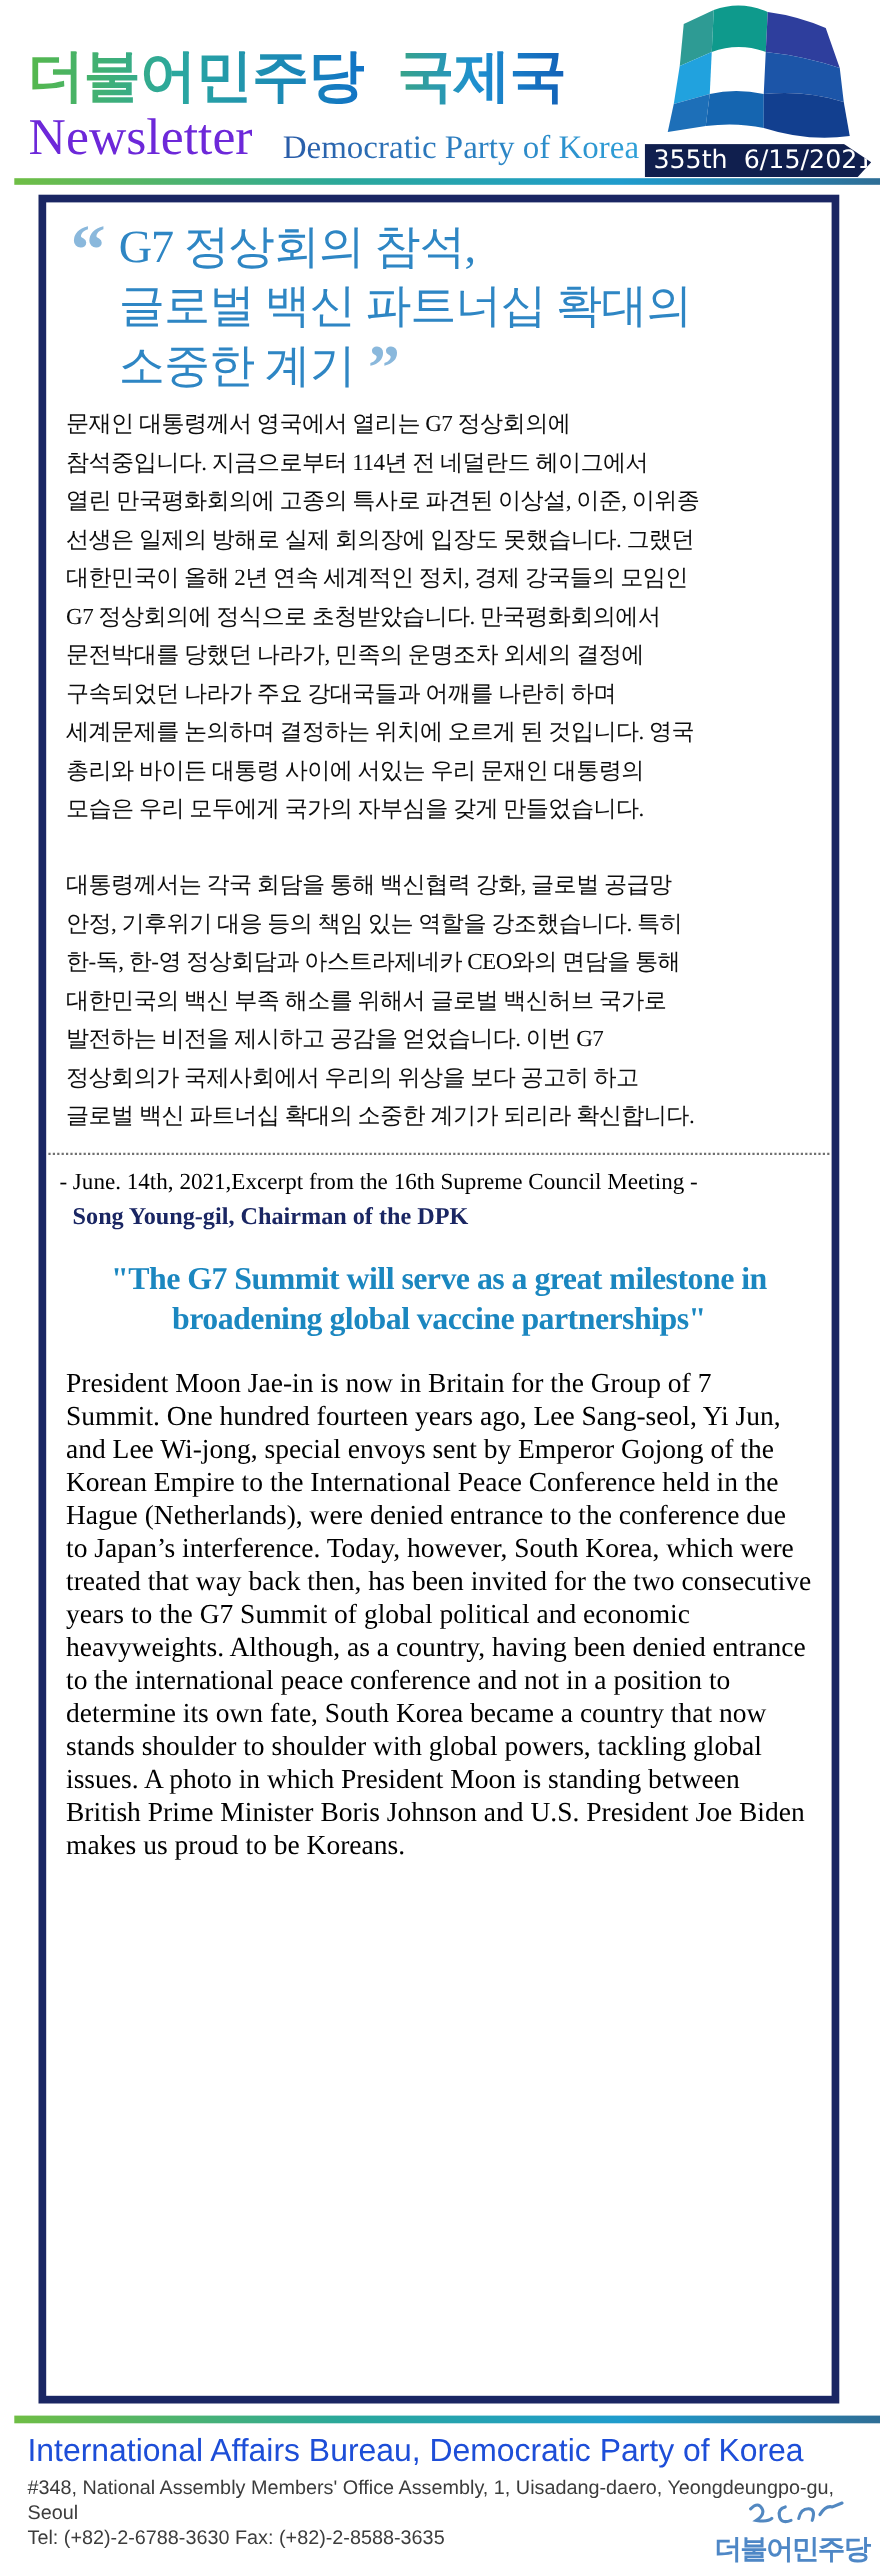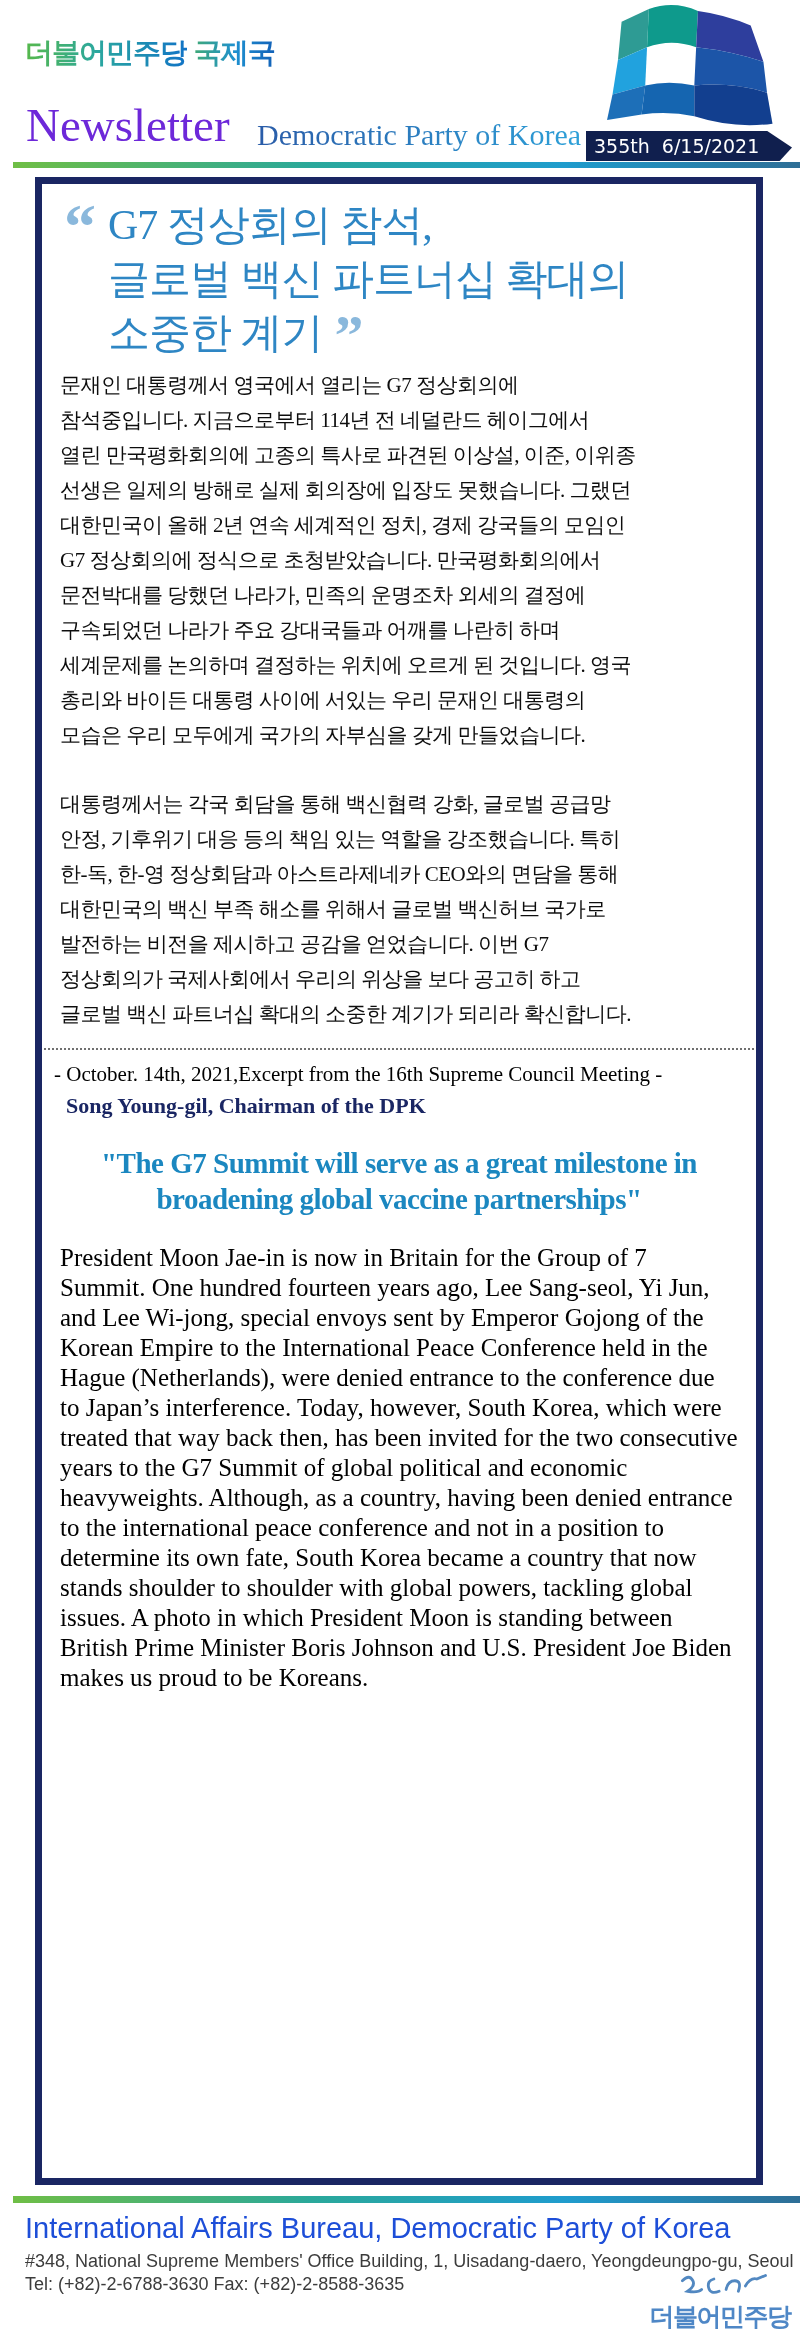--- a/index.html
+++ b/index.html
@@ -1,41 +1,41 @@
 <!DOCTYPE html>
 <html><head>
 <meta charset="utf-8">
 <style>
   html,body{margin:0;padding:0;background:#ffffff;}
   .page{position:relative;width:800px;height:2332px;background:#fff;overflow:hidden;
         font-family:"Liberation Serif", serif;}
 
   
-  .brand{position:absolute;left:25px;top:34px;font-family:Liberation Sans, sans-serif;
-         font-weight:900;font-size:28px;letter-spacing:-1px;white-space:pre;}
+  .brand{position:absolute;left:25px;top:34px;font-family:Liberation Mono, monospace;
+         font-weight:900;font-size:52px;letter-spacing:-1px;white-space:pre;}
   .brand .w1{color:#1173c6;}
   .brand .w2{color:#1565c0;}
   @supports ((-webkit-background-clip:text) or (background-clip:text)){
     .brand .w1{background:linear-gradient(90deg,#56b84b,#2aa7a0 45%,#1173c6);
                -webkit-background-clip:text;background-clip:text;color:transparent;}
     .brand .w2{background:linear-gradient(90deg,#45ad68,#1e90d0 55%,#1261b8);
                -webkit-background-clip:text;background-clip:text;color:transparent;}
   }
   .newsletter{position:absolute;left:26px;top:98px;font-size:47px;color:#6d28d9;
               font-family:"Liberation Serif",serif;letter-spacing:0;}
   .subtitle{position:absolute;left:257px;top:118px;font-size:30px;color:#2a64ae;
             font-family:"Liberation Serif",serif;text-decoration:underline;}
   @supports ((-webkit-background-clip:text) or (background-clip:text)){
     .subtitle{background:linear-gradient(90deg,#2a5ca8,#2da0d8);
               -webkit-background-clip:text;background-clip:text;color:transparent;}
   }
   .flag{position:absolute;left:575px;top:0;width:215px;height:150px;}
   .banner{position:absolute;left:586px;top:131px;width:206px;height:30px;background:#101f4e;
           clip-path:polygon(0 0,88% 0,100% 55%,94% 100%,0 100%);
-          color:#fff;font-family:"DejaVu Sans","Liberation Sans",sans-serif;font-size:19px;
+          color:#fff;font-family:"DejaVu Sans","Liberation Sans",sans-serif;font-size:23px;
           line-height:30px;padding-left:8px;box-sizing:border-box;white-space:pre;}
   .bar{position:absolute;left:13px;width:787px;height:6px;
        background:linear-gradient(90deg,#6fbe45,#2aa89b 38%,#1f9ccd 70%,#2e6e96 100%);}
   .bar-top{top:162px;}
   .bar-bottom{top:2196px;height:7px;}
 
   
   .article-box{position:absolute;left:35px;top:177px;width:678px;height:1988px;
                border:7px solid #1a2663;background:#fff;padding:6px 18px 0 18px;overflow:hidden;}
   .kr-title{position:relative;padding-left:48px;margin-top:8px;}
@@ -112,36 +112,36 @@
     <p class="kr-body">대통령께서는 각국 회담을 통해 백신협력 강화, 글로벌 공급망
 안정, 기후위기 대응 등의 책임 있는 역할을 강조했습니다. 특히
 한-독, 한-영 정상회담과 아스트라제네카 CEO와의 면담을 통해
 대한민국의 백신 부족 해소를 위해서 글로벌 백신허브 국가로
 발전하는 비전을 제시하고 공감을 얻었습니다. 이번 G7
 정상회의가 국제사회에서 우리의 위상을 보다 공고히 하고
 글로벌 백신 파트너십 확대의 소중한 계기가 되리라 확신합니다.</p>
 
     <hr class="dotted">
 
-    <p class="en-attrib1">- October. 14th, 2021,Excerpt from the 16th Supreme Council Meeting -</p>
+    <p class="en-attrib1">- June. 14th, 2021,Excerpt from the 16th Supreme Council Meeting -</p>
     <p class="en-attrib2">Song Young-gil, Chairman of the DPK</p>
 
     <h2 class="en-title">"The G7 Summit will serve as a great milestone in
 broadening global vaccine partnerships"</h2>
 
     <p class="en-body">President Moon Jae-in is now in Britain for the Group of 7 Summit. One hundred fourteen years ago, Lee Sang-seol, Yi Jun, and Lee Wi-jong, special envoys sent by Emperor Gojong of the Korean Empire to the International Peace Conference held in the Hague (Netherlands), were denied entrance to the conference due to Japan’s interference. Today, however, South Korea, which were treated that way back then, has been invited for the two consecutive years to the G7 Summit of global political and economic heavyweights. Although, as a country, having been denied entrance to the international peace conference and not in a position to determine its own fate, South Korea became a country that now stands shoulder to shoulder with global powers, tackling global issues. A photo in which President Moon is standing between British Prime Minister Boris Johnson and U.S. President Joe Biden makes us proud to be Koreans.</p>
 
   </div>
 
   <div class="bar bar-bottom"></div>
 
   <div class="bureau">International Affairs Bureau, Democratic Party of Korea</div>
 
   <div class="address">
-    <div>#348, National Supreme Members' Office Building, 1, Uisadang-daero, Yeongdeungpo-gu, Seoul</div>
+    <div>#348, National Assembly Members' Office Assembly, 1, Uisadang-daero, Yeongdeungpo-gu, Seoul</div>
     <div>Tel: (+82)-2-6788-3630 Fax: (+82)-2-8588-3635</div>
   </div>
 
   <div class="footer-logo">
     <svg class="script" viewBox="0 0 110 32" width="100" height="28" aria-hidden="true">
       <g fill="none" stroke="#5288c1" stroke-width="3.2" stroke-linecap="round">
         <path d="M12,10 q8,-8 12,0 q3,6 -6,12 q12,2 16,-2"></path>
         <path d="M48,8 q-8,2 -6,10 q2,8 12,4"></path>
         <path d="M62,20 q2,-10 10,-10 q8,0 4,12"></path>
         <path d="M84,16 q6,-10 13,-8 l10,-4"></path>

